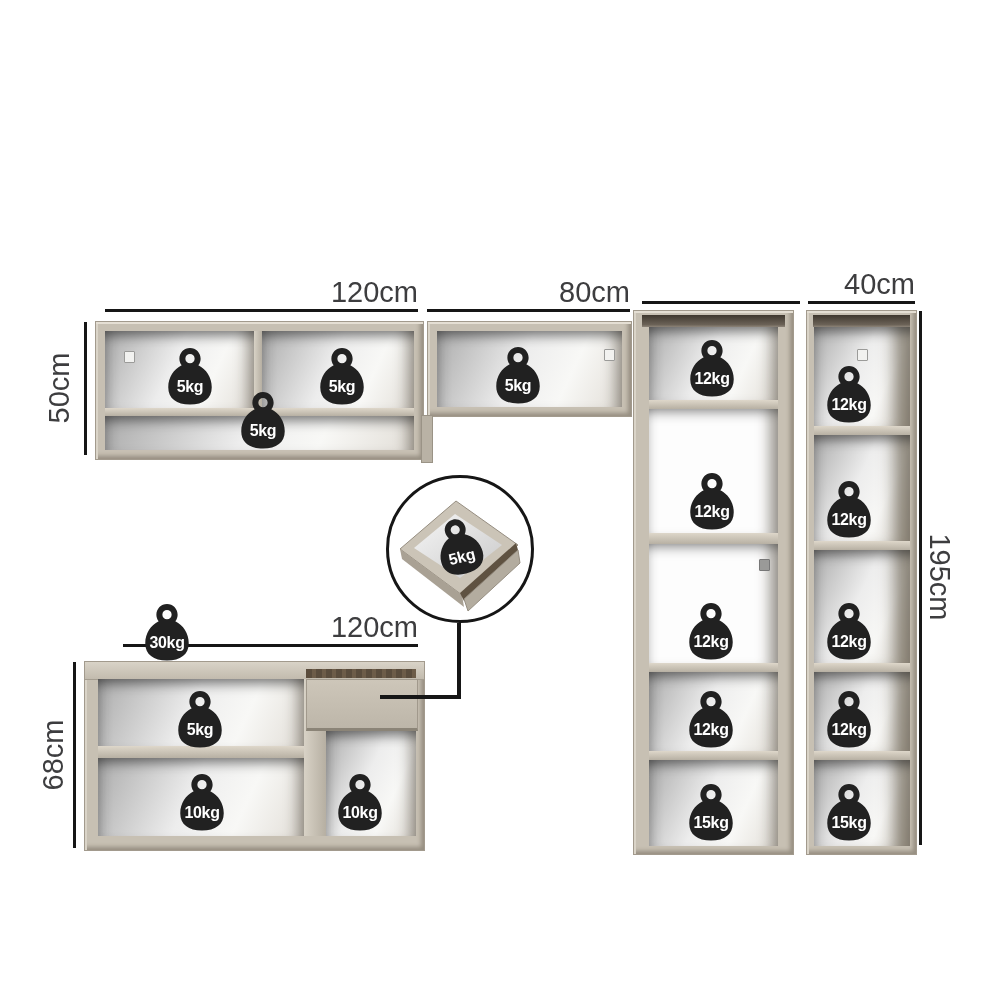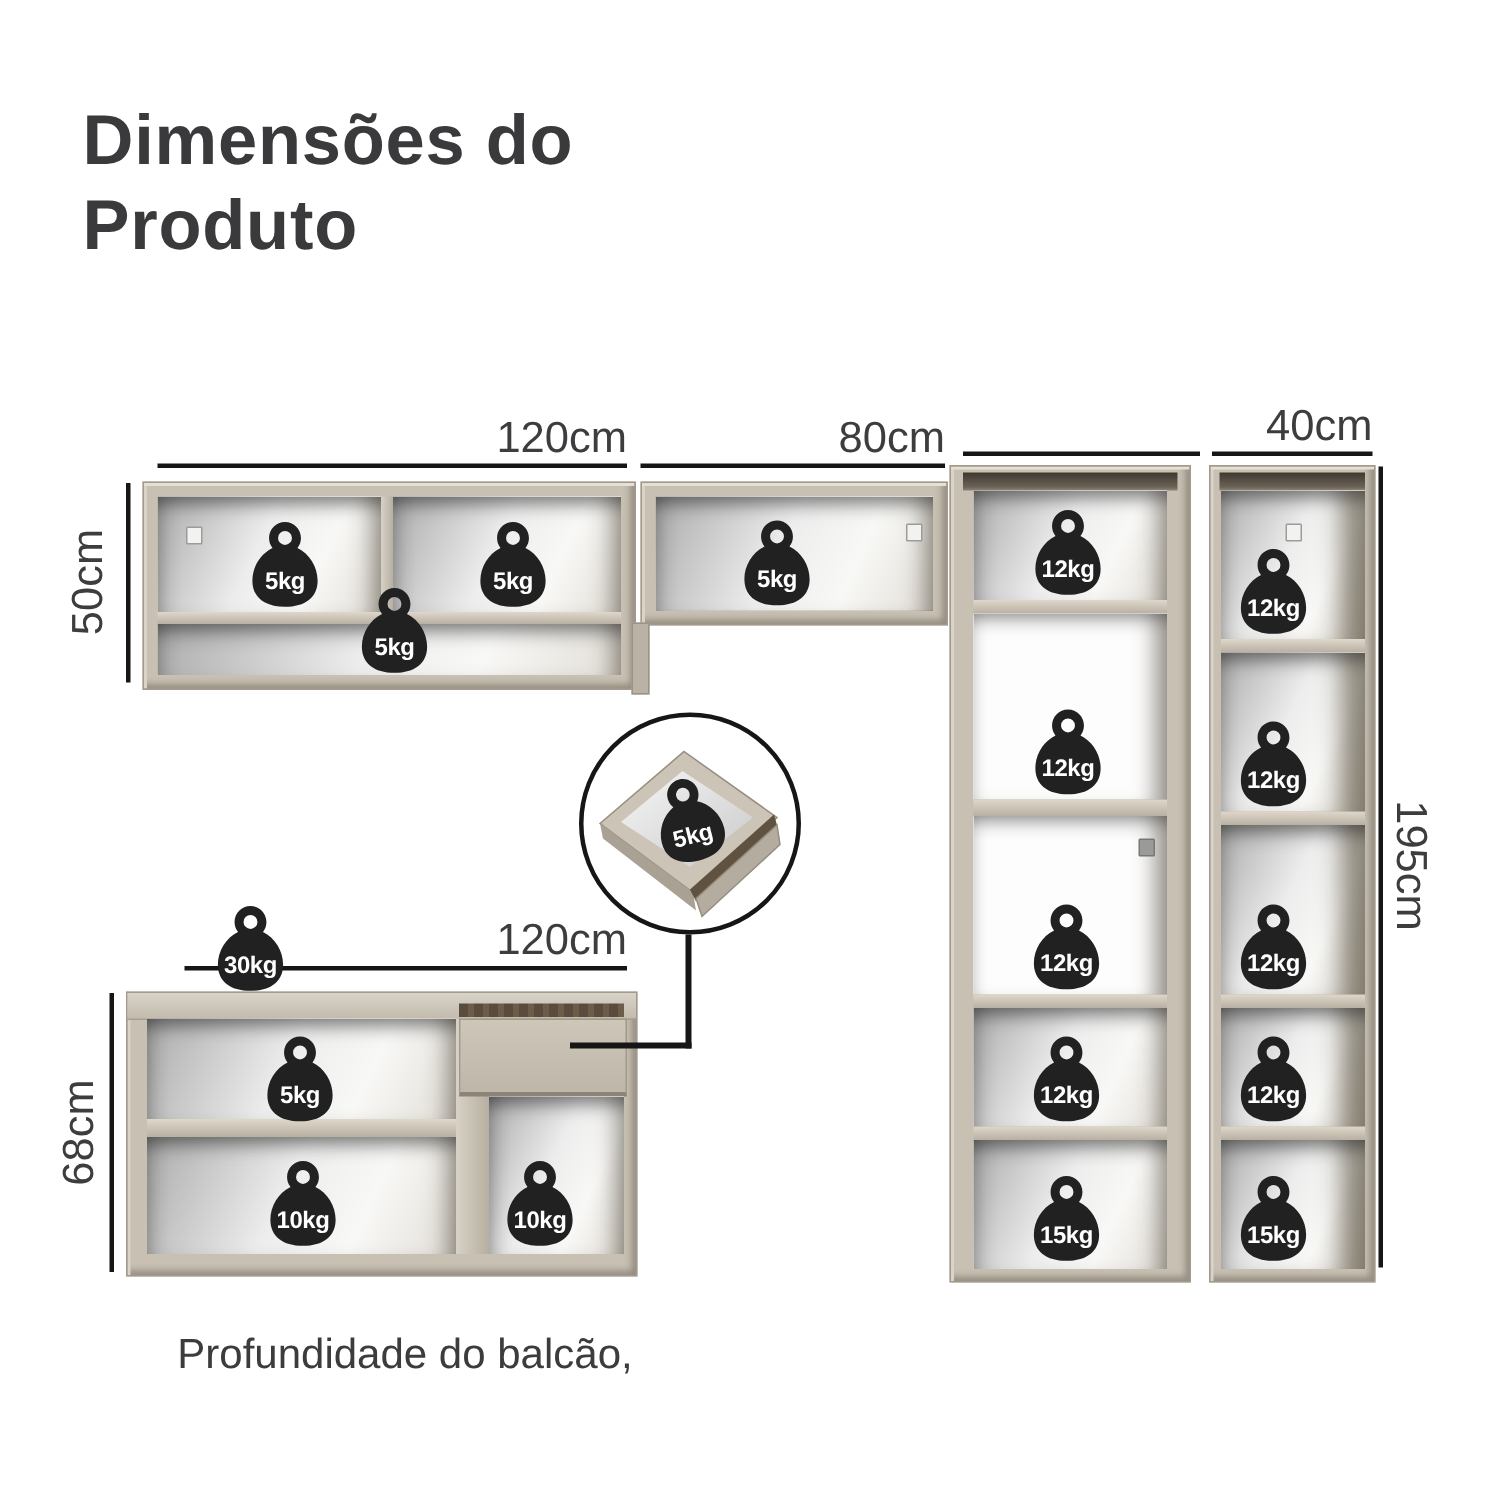--- a/index.html
+++ b/index.html
@@ -44,21 +44,20 @@
   .callout-circle{position:absolute;left:386px;top:475px;width:148px;height:148px;border-radius:50%;
                   background:#fff;border:3px solid #161616;box-sizing:border-box;}
   .callout-svg{position:absolute;left:386px;top:475px;width:148px;height:148px;}
   .conn{position:absolute;background:#161616;}
 </style>
 </head>
 <body>
 
 <div id="canvas">
 
-  <h1 class="title">Dimensões do Produto</h1>
 
   <div class="dim" style="left:105px;width:313px;top:276px;">120cm</div>
   <div class="hline" style="left:105px;top:309px;width:313px;"></div>
 
   <div class="dim" style="left:427px;width:203px;top:276px;">80cm</div>
   <div class="hline" style="left:427px;top:309px;width:203px;"></div>
 
   <div class="hline" style="left:642px;top:301px;width:158px;"></div>
 
   <div class="dim" style="left:808px;width:107px;top:268px;">40cm</div>
@@ -226,16 +225,15 @@
     <polygon points="14,74 76,120 78,132 16,84" fill="#a9a194"></polygon>
     <polygon points="74,118 130,68 132,75 78,126" fill="#5f5241"></polygon>
     <polygon points="78,124 132,75 134,88 82,136" fill="#b3ac9f" stroke="#958d80" stroke-width="1"></polygon>
     <g transform="rotate(-14 73 72) translate(45,43) scale(0.95)">
       <path fill="#212121" fill-rule="evenodd" d="M30 1C36.1 1 41 5.9 41 12c0 2.6-.9 5-2.4 6.9C46.8 22.9 52.5 31.7 52.5 41.5 52.5 53 44 59.5 30 59.5S7.5 53 7.5 41.5c0-9.8 5.7-18.6 13.9-22.6C19.9 17 19 14.6 19 12 19 5.9 23.9 1 30 1Zm0 6.2a4.8 4.8 0 1 0 0 9.6 4.8 4.8 0 0 0 0-9.6Z"></path>
       <text x="30" y="47" fill="#fff" text-anchor="middle" style="font:700 16.5px 'Liberation Sans',sans-serif;">5kg</text>
     </g>
   </svg>
 
   <div class="note" style="left:55px;top:886px;width:430px;">
-    <div>Profundidade do balcão,</div>
   </div>
 
 </div>
 
 </body></html>

